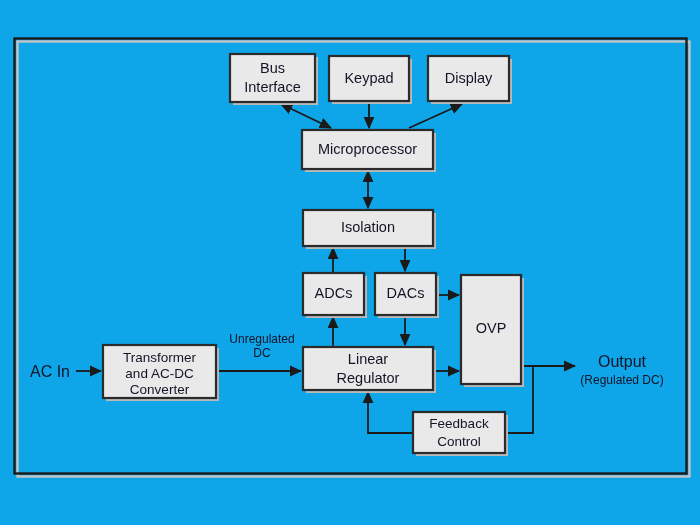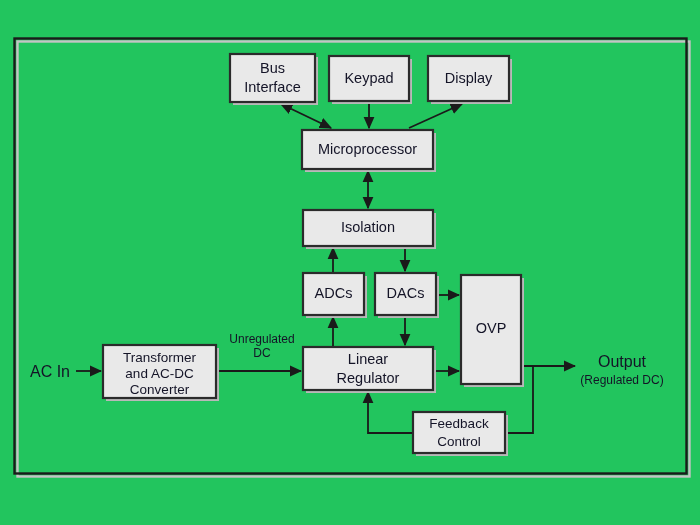--- a/index.html
+++ b/index.html
@@ -1,18 +1,18 @@
 <!DOCTYPE html>
 <html><head>
 <meta charset="utf-8">
 <style>
   html,body{margin:0;padding:0;background:#ffffff;}
   body{width:700px;height:525px;overflow:hidden;
        font-family:"Liberation Sans","DejaVu Sans",sans-serif;}
-  #stage{position:relative;width:700px;height:525px;background:#22c55e;}
+  #stage{position:relative;width:700px;height:525px;background:#0ea5e9;}
   svg{display:block;}
   .blk-rect{fill:#e9e9e9;stroke:#2b2b2b;stroke-width:2.2;}
   .blk-shadow{fill:#b9b9b9;}
   .wire{stroke:#1a1a1a;stroke-width:1.8;fill:none;}
   .blk-text{fill:#141427;font-family:"Liberation Sans","DejaVu Sans",sans-serif;
             font-size:14.5px;text-anchor:middle;dominant-baseline:middle;}
   .blk-text.small{font-size:13.5px;}
   .lbl-text{fill:#141427;font-family:"Liberation Sans","DejaVu Sans",sans-serif;
             font-size:13px;text-anchor:middle;}
   .lbl-text.big{font-size:16px;}

